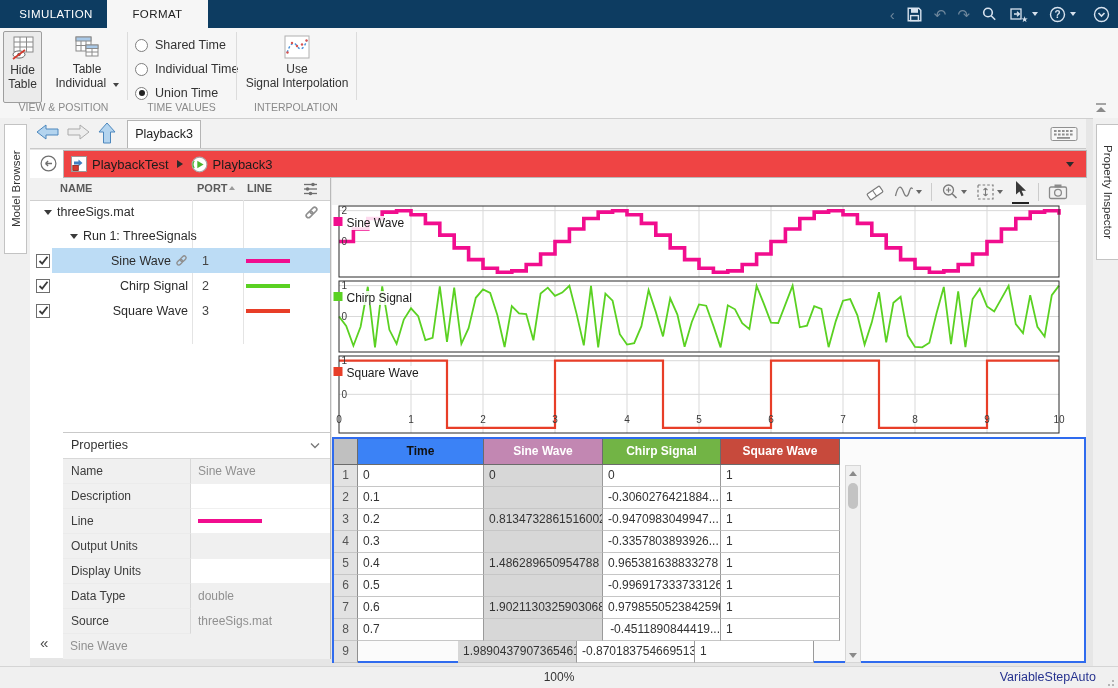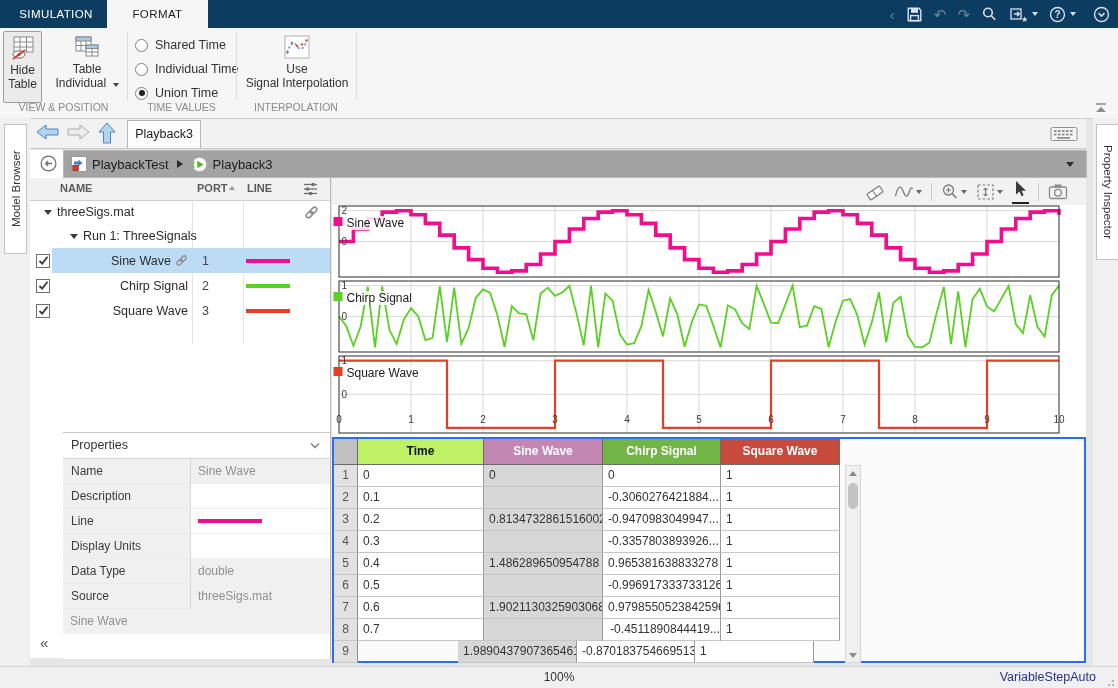--- a/index.html
+++ b/index.html
@@ -32,21 +32,21 @@
   .radio.sel:after{content:"";position:absolute;left:2.5px;top:2.5px;width:6px;height:6px;border-radius:50%;background:#222}
   .radio-label{font-size:12.5px;color:#333}
   #interp-btn{left:239px;top:3px;width:116px;height:70px}
 
   
   #navrow{left:30px;top:119px;width:1056px;height:29px;background:#f2f2f2;border-bottom:1px solid #c9c9c9}
   .navarrow{top:4px}
   #doc-tab{left:97px;top:1px;width:72px;height:27px;background:#fdfdfd;border:1px solid #b5b5b5;border-bottom:none;
            text-align:center;line-height:27px;font-size:12.5px;color:#222}
   #kbd-icon{left:1050px;top:126px}
-  #breadcrumb{left:63px;top:150px;width:1022px;height:26px;background:#a3a3a3;border:1px solid #b9b9b9;display:flex;align-items:center;font-size:13px;color:#1c1c1c}
+  #breadcrumb{left:63px;top:150px;width:1022px;height:26px;background:#ef4444;border:1px solid #b9b9b9;display:flex;align-items:center;font-size:13px;color:#1c1c1c}
   .bc-sep{width:0;height:0;border-top:4.5px solid transparent;border-bottom:4.5px solid transparent;border-left:6px solid #2b2b2b;margin:0 8px}
   #bc-caret{position:absolute;right:12px;top:11px;width:0;height:0;border-left:4.5px solid transparent;border-right:4.5px solid transparent;border-top:5px solid #2b2b2b}
 
   
   #left-rail{left:0;top:118px;width:30px;height:548px;background:#f0f0f0}
   .vtab{background:#fff;border:1px solid #c3c3c3;display:flex;align-items:center;justify-content:center;
         font-size:11.5px;color:#333}
   #model-browser-tab{left:4px;top:124px;width:21px;height:128px;writing-mode:vertical-rl;transform:rotate(180deg)}
   #pi-rail{left:1093px;top:118px;width:25px;height:548px;background:#f0f0f0}
   #property-inspector-tab{left:1096px;top:124px;width:21px;height:134px;writing-mode:vertical-rl}
@@ -400,20 +400,24 @@
         <div class="prop-label">Description</div>
         <div class="prop-value pv-editable"></div>
       </div>
       <div class="prop-row">
         <div class="prop-label">Line</div>
         <div class="prop-value pv-editable">
           <div class="line-swatch" style="background: rgb(241, 13, 142);"></div>
         </div>
       </div>
       <div class="prop-row">
+        <div class="prop-label">Output Units</div>
+        <div class="prop-value pv-readonly"></div>
+      </div>
+      <div class="prop-row">
         <div class="prop-label">Display Units</div>
         <div class="prop-value pv-editable"></div>
       </div>
       <div class="prop-row">
         <div class="prop-label">Data Type</div>
         <div class="prop-value pv-readonly">double</div>
       </div>
       <div class="prop-row">
         <div class="prop-label">Source</div>
         <div class="prop-value pv-readonly">threeSigs.mat</div>
@@ -535,21 +539,21 @@
       <text x="511" y="218" font-size="10" fill="#3a3a3a" text-anchor="middle">7</text>
       <text x="583" y="218" font-size="10" fill="#3a3a3a" text-anchor="middle">8</text>
       <text x="655" y="218" font-size="10" fill="#3a3a3a" text-anchor="middle">9</text>
       <text x="727" y="218" font-size="10" fill="#3a3a3a" text-anchor="middle">10</text>
     </svg></div>
 
 <div class="abs" id="table-box">
   <div id="tbl">
       <div class="tbl-row">
         <div class="tc hdr" style="width: 24px; height: 26px; background: rgb(192, 192, 192); color: rgb(51, 51, 51);"></div>
-        <div class="tc hdr" style="width: 126px; height: 26px; background: #bef264; color: rgb(17, 17, 17);">Time</div>
+        <div class="tc hdr" style="width: 126px; height: 26px; background: #3b82f6; color: rgb(17, 17, 17);">Time</div>
         <div class="tc hdr" style="width: 119px; height: 26px; background: rgb(194, 135, 178); color: rgb(255, 255, 255);">Sine Wave</div>
         <div class="tc hdr" style="width: 118px; height: 26px; background: rgb(114, 180, 69); color: rgb(255, 255, 255);">Chirp Signal</div>
         <div class="tc hdr" style="width: 119px; height: 26px; background: rgb(199, 74, 60); color: rgb(255, 255, 255);">Square Wave</div>
       </div>
       <div class="tbl-row">
         <div class="tc rn" style="width: 24px; height: 22px;">1</div>
         <div class="tc" style="width: 126px; height: 22px;">0</div>
         <div class="tc" style="width: 119px; height: 22px; background: rgb(215, 215, 215);">0</div>
         <div class="tc" style="width: 118px; height: 22px;">0</div>
         <div class="tc" style="width: 119px; height: 22px;">1</div>

